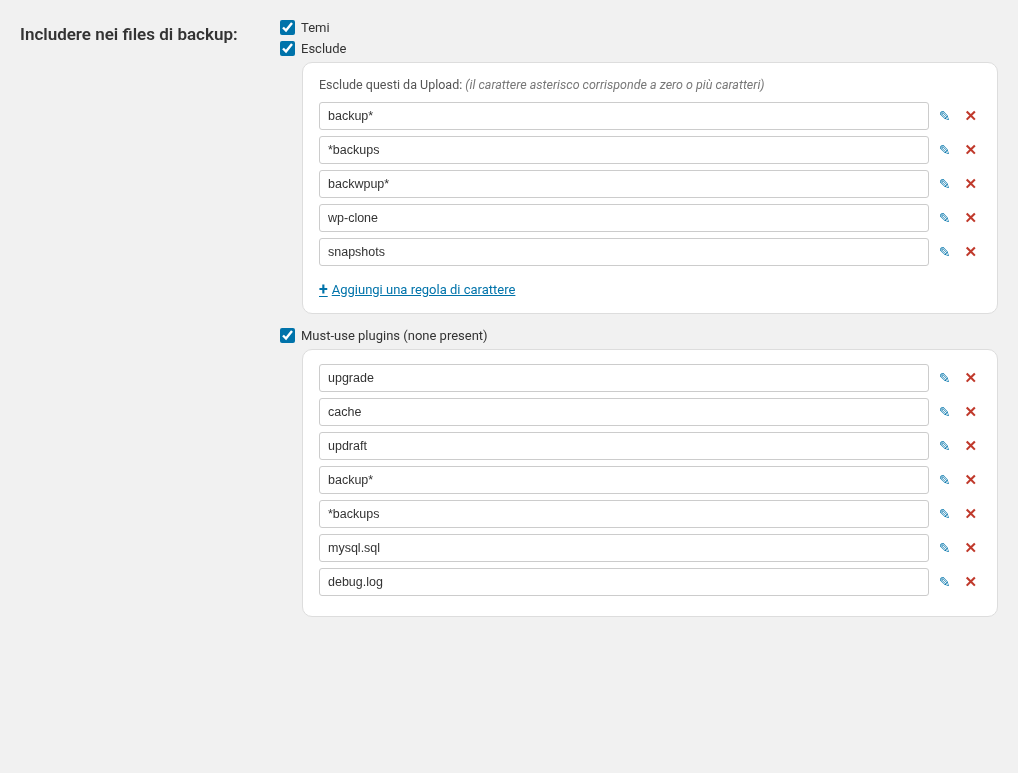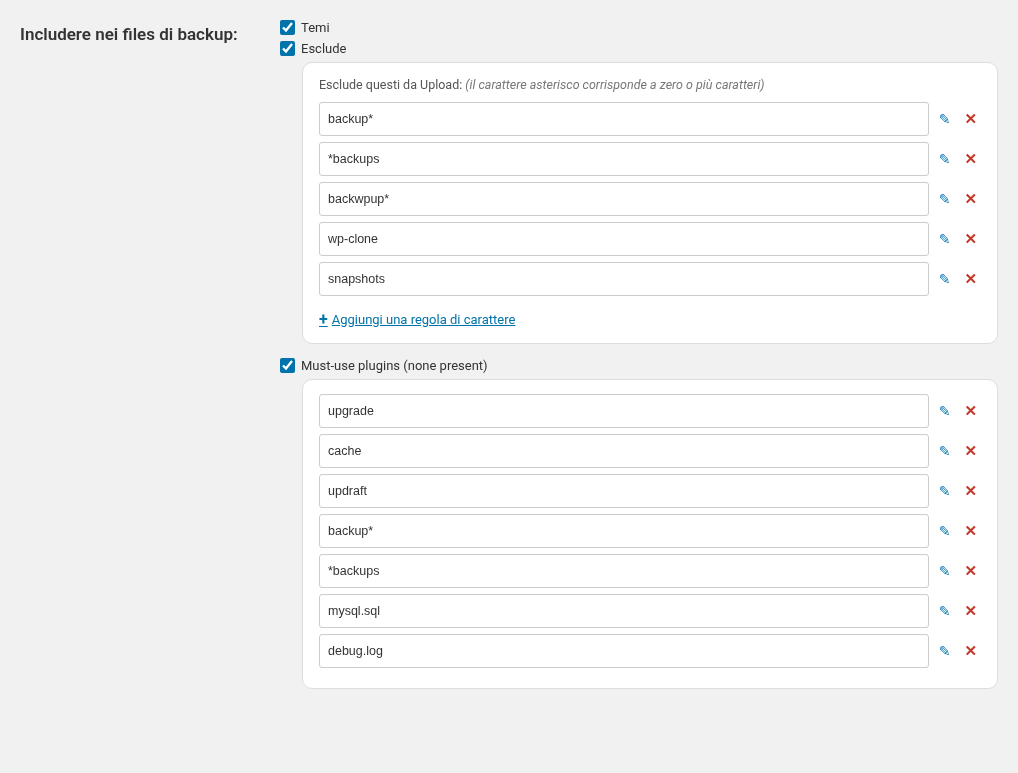--- a/index.html
+++ b/index.html
@@ -64,21 +64,21 @@
       color: #777;
     }
     .exclude-row {
       display: flex;
       align-items: center;
       gap: 6px;
       margin-bottom: 6px;
     }
     .exclude-input {
       flex: 1;
-      height: 34px;
+      height: 28px;
       padding: 4px 8px;
       border: 1px solid #ccc;
       border-radius: 3px;
       font-size: 12.5px;
       color: #333;
       background: #fff;
     }
     .icon-btn {
       background: none;
       border: none;

